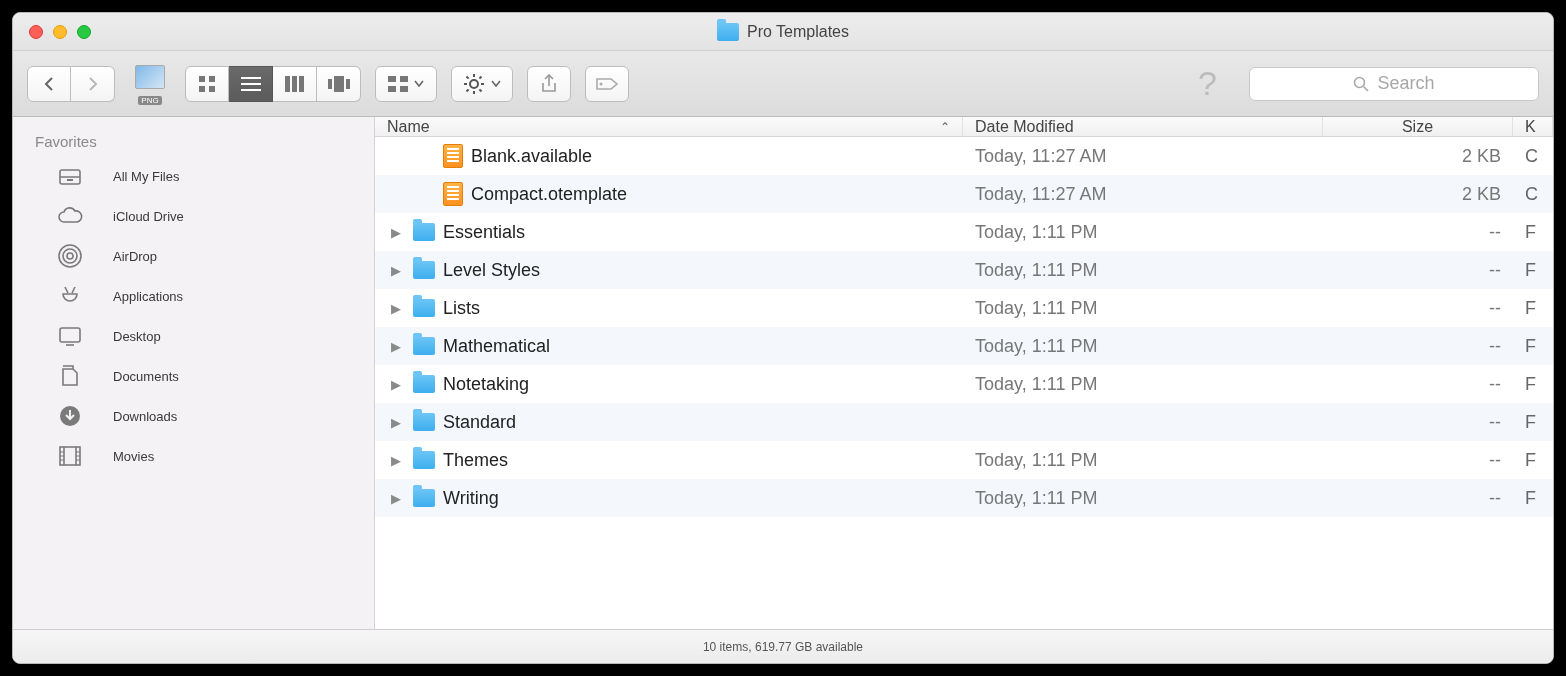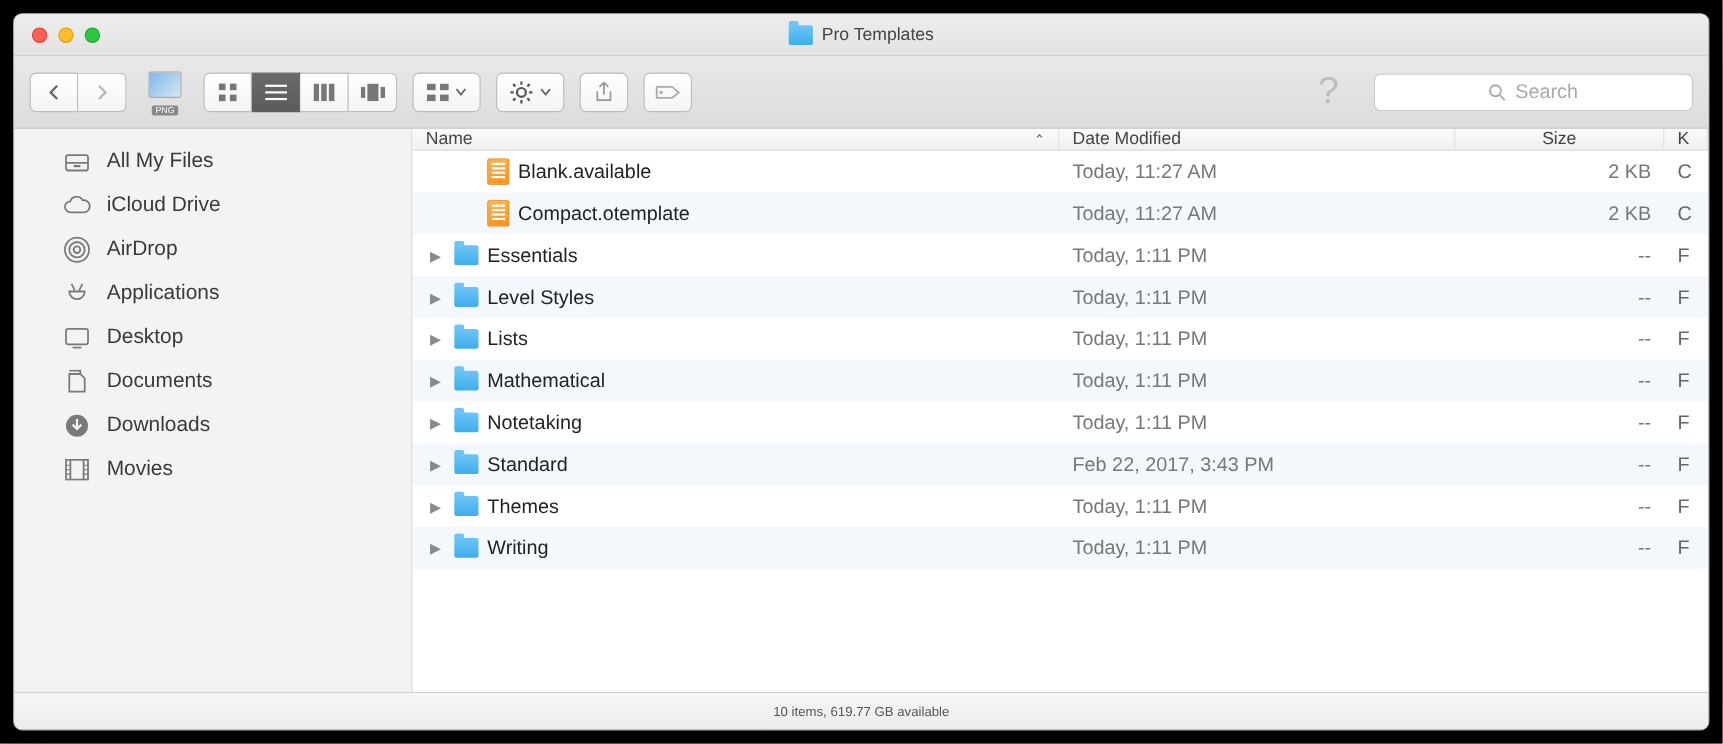--- a/index.html
+++ b/index.html
@@ -78,23 +78,23 @@
   .content { flex:1; display:flex; overflow:hidden;}
   .sidebar {
     width: 362px;
     background: #f4f2f4;
     border-right:1px solid #d3d3d3;
     padding-top: 10px;
     overflow-y:auto;
   }
   .sidebar-header{ font-size:15px; color:#8a8a8a; font-weight:500; padding:6px 22px 6px 22px;}
   .sidebar-item{
-    display:flex; align-items:center; gap:14px;
+    display:flex; align-items:center; gap:30px;
     padding: 6px 20px 6px 44px;
-    font-size:19px; color:#3a3a3a; cursor:pointer;
+    font-size:13px; color:#3a3a3a; cursor:pointer;
     height:40px;
   }
   .sidebar-item .sicon{ width:26px; height:22px; display:flex;align-items:center;justify-content:center; color:#7a7a7a; font-size:20px;}
   .main { flex:1; display:flex; flex-direction:column; background:#fff;}
   .col-header {
     height:20px; background:linear-gradient(#fbfbfb,#f0f0f0); border-bottom:1px solid #d6d6d6;
     display:flex; font-size:16px; color:#444;
   }
   .col-header .col { display:flex; align-items:center; padding:0 12px; border-right:1px solid #e0e0e0;}
   .col.name{flex:1;}
@@ -242,20 +242,21 @@
       <svg width="16" height="16" viewBox="0 0 16 16">
           <circle cx="6.5" cy="6.5" r="5" stroke="#a8a8a8" stroke-width="1.6" fill="none"></circle>
           <line x1="10.5" y1="10.5" x2="15" y2="15" stroke="#a8a8a8" stroke-width="1.6"></line>
         </svg>
       <span>Search</span>
     </div>
   </div>
 
   <div class="content">
     <div class="sidebar">
+      <div class="sidebar-header">Favorites</div>
       <div id="sidebar-items">
           <div class="sidebar-item">
             <span class="sicon">
               <svg width="24" height="20" viewBox="0 0 24 20">
                 <rect x="2" y="4" width="20" height="14" rx="2" fill="none" stroke="#7a7a7a" stroke-width="1.6"></rect>
                 <path d="M2 11 h20" stroke="#7a7a7a" stroke-width="1.6"></path>
                 <rect x="9" y="13" width="6" height="2" fill="#7a7a7a"></rect>
               </svg>
             </span>
             <span>All My Files</span>
@@ -419,21 +420,20 @@
             <div class="c date">Today, 1:11 PM</div>
             <div class="c size">--</div>
             <div class="c kind">F</div>
           </div>
           <div class="row">
             <div class="c name">
               <span class="disclosure">▶</span>
               <span class="folder-icon-sm"></span>
               <span>Standard</span>
             </div>
-            <div class="c date">Feb 22, 2017, 3:43 PM</div>
             <div class="c size">--</div>
             <div class="c kind">F</div>
           </div>
           <div class="row">
             <div class="c name">
               <span class="disclosure">▶</span>
               <span class="folder-icon-sm"></span>
               <span>Themes</span>
             </div>
             <div class="c date">Today, 1:11 PM</div>

